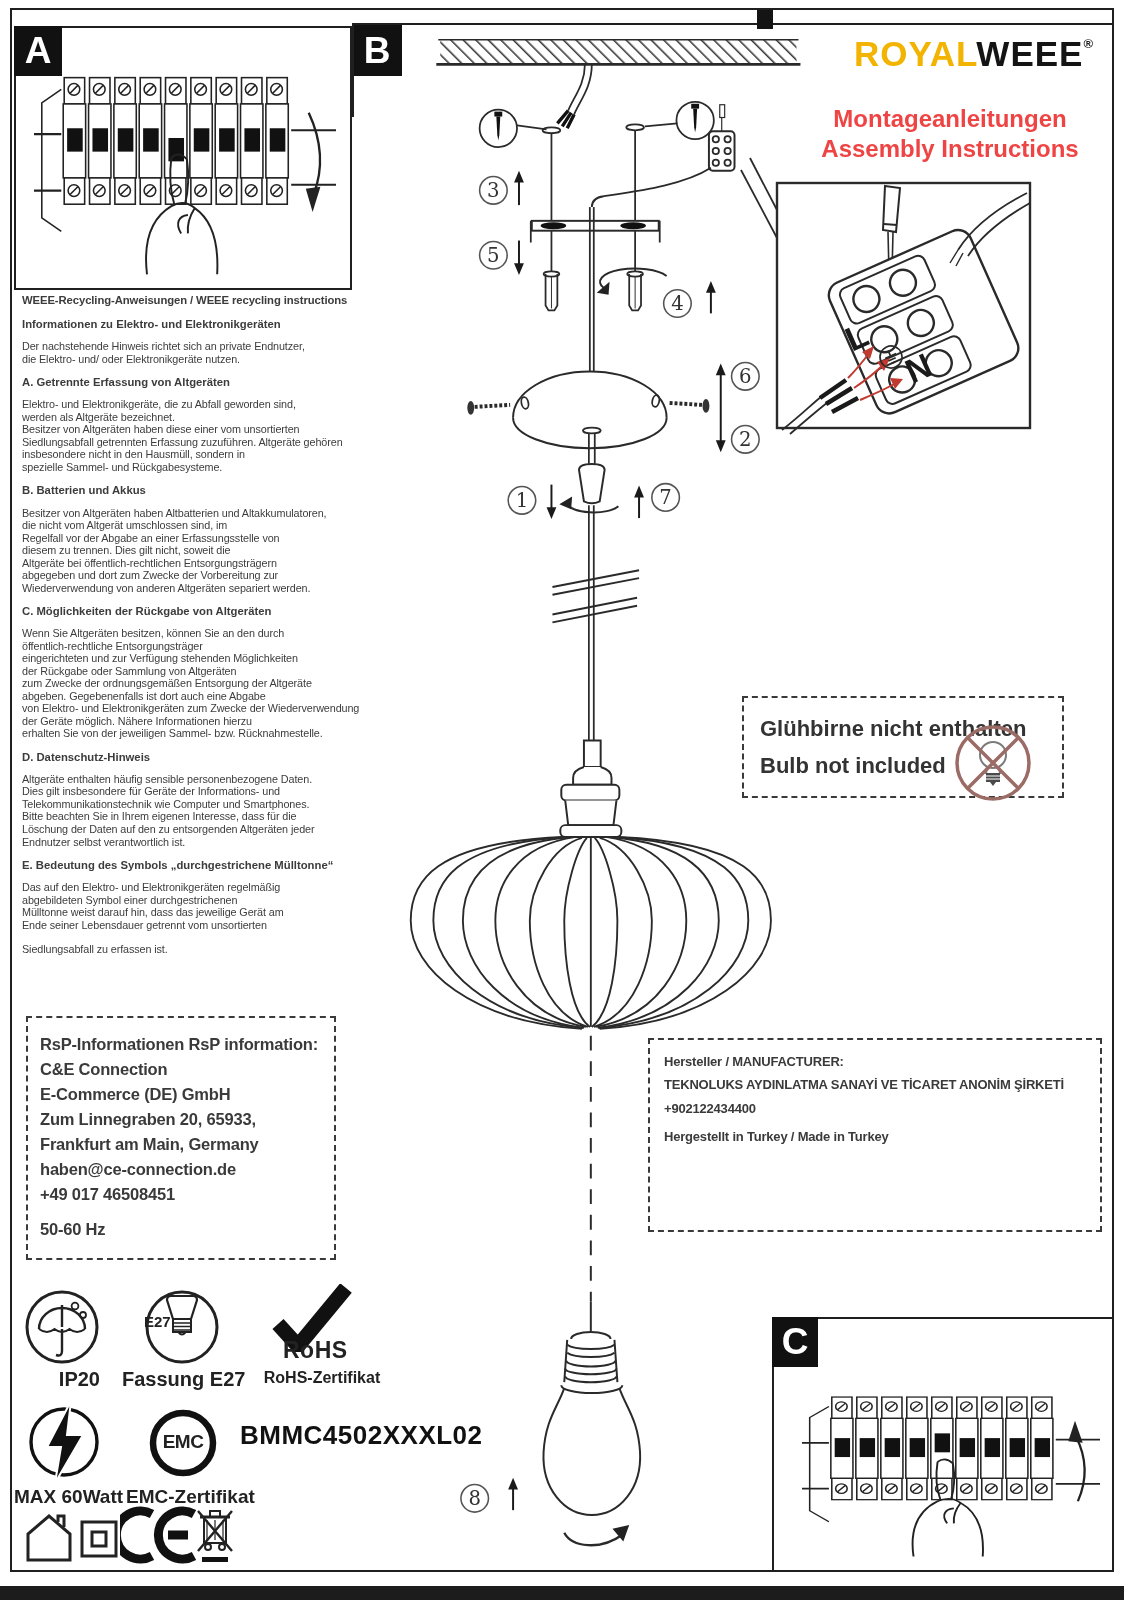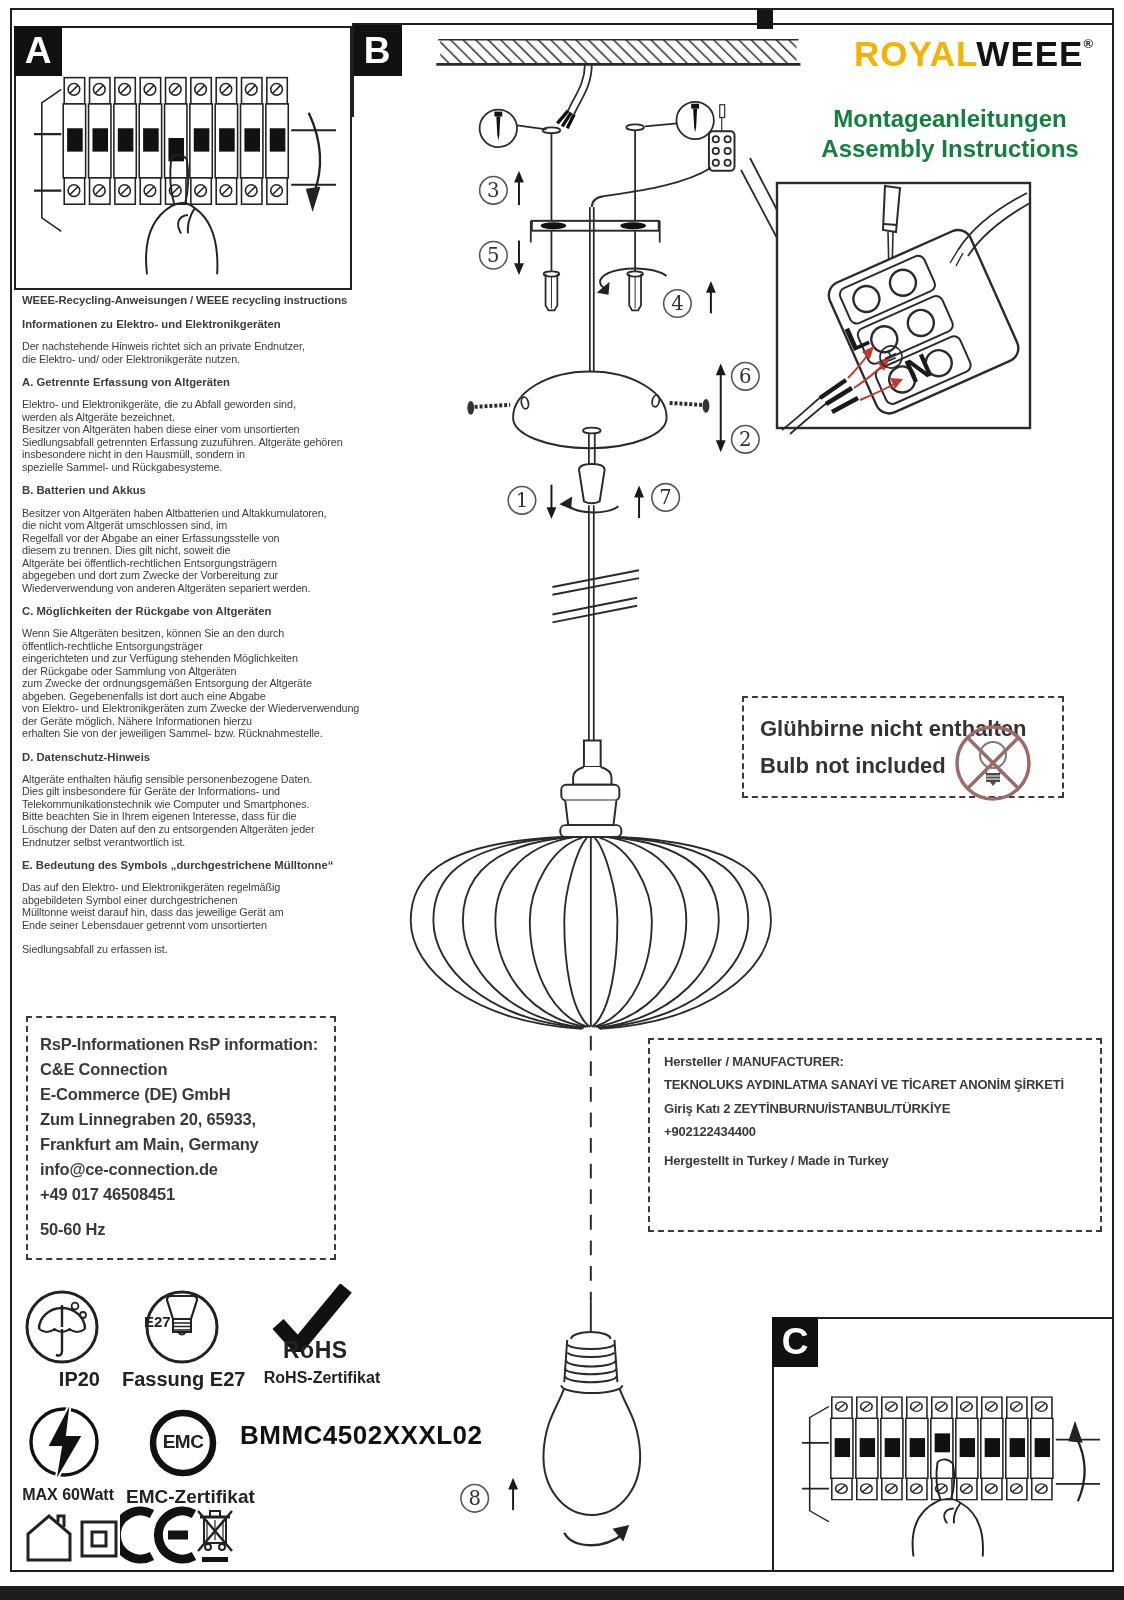--- a/index.html
+++ b/index.html
@@ -13,21 +13,21 @@
              font-family:"Liberation Sans",sans-serif;}
   
   #weee{left:22px;top:294px;width:374px;font-size:10.8px;line-height:1.16;color:#3c3c3c;}
   #weee .w-title{font-weight:bold;font-size:11.3px;margin-bottom:11px;letter-spacing:-.1px;}
   #weee .w-head{font-weight:bold;font-size:11.3px;margin:11px 0 9px;}
   #weee .w-body{white-space:pre-line;margin:0 0 2px;letter-spacing:-.1px;}
   #weee .w-foot{margin-top:12px;}
   
   #brand{left:854px;top:34px;width:260px;font-size:35px;font-weight:bold;letter-spacing:1px;white-space:nowrap;}
   #brand .reg{font-size:13px;vertical-align:18px;font-weight:bold;color:#1a1a1a;}
-  #subtitle{left:792px;top:104px;width:316px;text-align:center;font-size:24px;font-weight:600;color:#15803d;line-height:30px;}
+  #subtitle{left:792px;top:104px;width:316px;text-align:center;font-size:24px;font-weight:600;color:#ef4444;line-height:30px;}
   
   #rsp-box{left:26px;top:1016px;width:282px;height:212px;padding:14px 12px;font-size:16.5px;font-weight:bold;
            line-height:1.52;color:#3a3a3a;letter-spacing:-.2px;}
   #rsp-box .gap{margin-top:9px;}
   #mfr-box{left:648px;top:1038px;width:422px;height:170px;padding:10px 14px;font-size:13px;font-weight:bold;
            line-height:1.8;color:#3a3a3a;letter-spacing:-.2px;}
   #mfr-box .made{margin-top:5px;}
   #bulb-box{left:742px;top:696px;width:286px;height:74px;padding:12px 16px;font-size:22px;font-weight:bold;color:#333;line-height:37px;}
   
   .cert-label{font-weight:bold;color:#222;white-space:nowrap;}
@@ -224,30 +224,29 @@
     <div class="w-body w-foot">Siedlungsabfall zu erfassen ist.</div>
   </div>
 
   
   <div id="rsp-box" class="abs dashed-box">
     <div>RsP-Informationen RsP information:</div>
     <div>C&amp;E Connection</div>
     <div>E-Commerce (DE) GmbH</div>
     <div>Zum Linnegraben 20, 65933,</div>
     <div>Frankfurt am Main, Germany</div>
-    <div>info@ce-connection.de</div>
+    <div>haben@ce-connection.de</div>
     <div>+49 017 46508451</div>
     <div class="gap">50-60 Hz</div>
   </div>
 
   
   <div id="mfr-box" class="abs dashed-box">
     <div>Hersteller / MANUFACTURER:</div>
     <div>TEKNOLUKS AYDINLATMA SANAYİ VE TİCARET ANONİM ŞİRKETİ</div>
-    <div>Giriş Katı 2 ZEYTİNBURNU/İSTANBUL/TÜRKİYE</div>
     <div>+902122434400</div>
     <div class="made">Hergestellt in Turkey / Made in Turkey</div>
   </div>
 
   
   <div id="bulb-box" class="abs dashed-box">
     <div>Glühbirne nicht enthalten</div>
     <div>Bulb not included</div>
   </div>
   <svg class="abs nopt" style="left:952px;top:722px" width="82" height="82" viewBox="-41 -41 82 82" fill="none">
@@ -641,21 +640,21 @@
   <svg class="abs nopt" style="left:270px;top:1284px" width="84" height="68" viewBox="0 0 84 68" fill="none">
     <path d="M8,40 L28,62 L76,4" stroke="#111" stroke-width="15"></path>
   </svg>
   <div class="abs cert-label" style="left:283px;top:1337px;font-size:23px;letter-spacing:.5px;">RoHS</div>
   <div class="abs cert-label" style="left:262px;top:1369px;width:120px;text-align:center;font-size:16px;">RoHS-Zertifikat</div>
 
   <svg class="abs nopt" style="left:22px;top:1400px" width="84" height="84" viewBox="-42 -42 84 84" fill="none" stroke="#111">
     <circle r="33" stroke-width="3.4"></circle>
     <polygon points="7,-41 -17,5 -3,5 -9,41 19,-7 3,-7" fill="#111" stroke="#fff" stroke-width="2"></polygon>
   </svg>
-  <div class="abs cert-label" style="left:14px;top:1486px;width:100px;text-align:right;font-size:16px;">MAX 60Watt</div>
+  <div class="abs cert-label" style="left:14px;top:1486px;width:100px;text-align:right;font-size:19px;">MAX 60Watt</div>
 
   <svg class="abs nopt" style="left:148px;top:1408px" width="70" height="70" viewBox="-35 -35 70 70" fill="none" stroke="#111">
     <circle r="30" stroke-width="6.5"></circle>
   </svg>
   <div class="abs cert-label" style="left:148px;top:1431px;width:70px;text-align:center;font-size:19px;letter-spacing:-.5px;">EMC</div>
   <div class="abs cert-label" style="left:126px;top:1486px;width:116px;text-align:center;font-size:19px;">EMC-Zertifikat</div>
 
   <div class="abs" style="left:240px;top:1420px;font-size:26px;font-weight:bold;color:#111;letter-spacing:.5px;">BMMC4502XXXL02</div>
 
   

